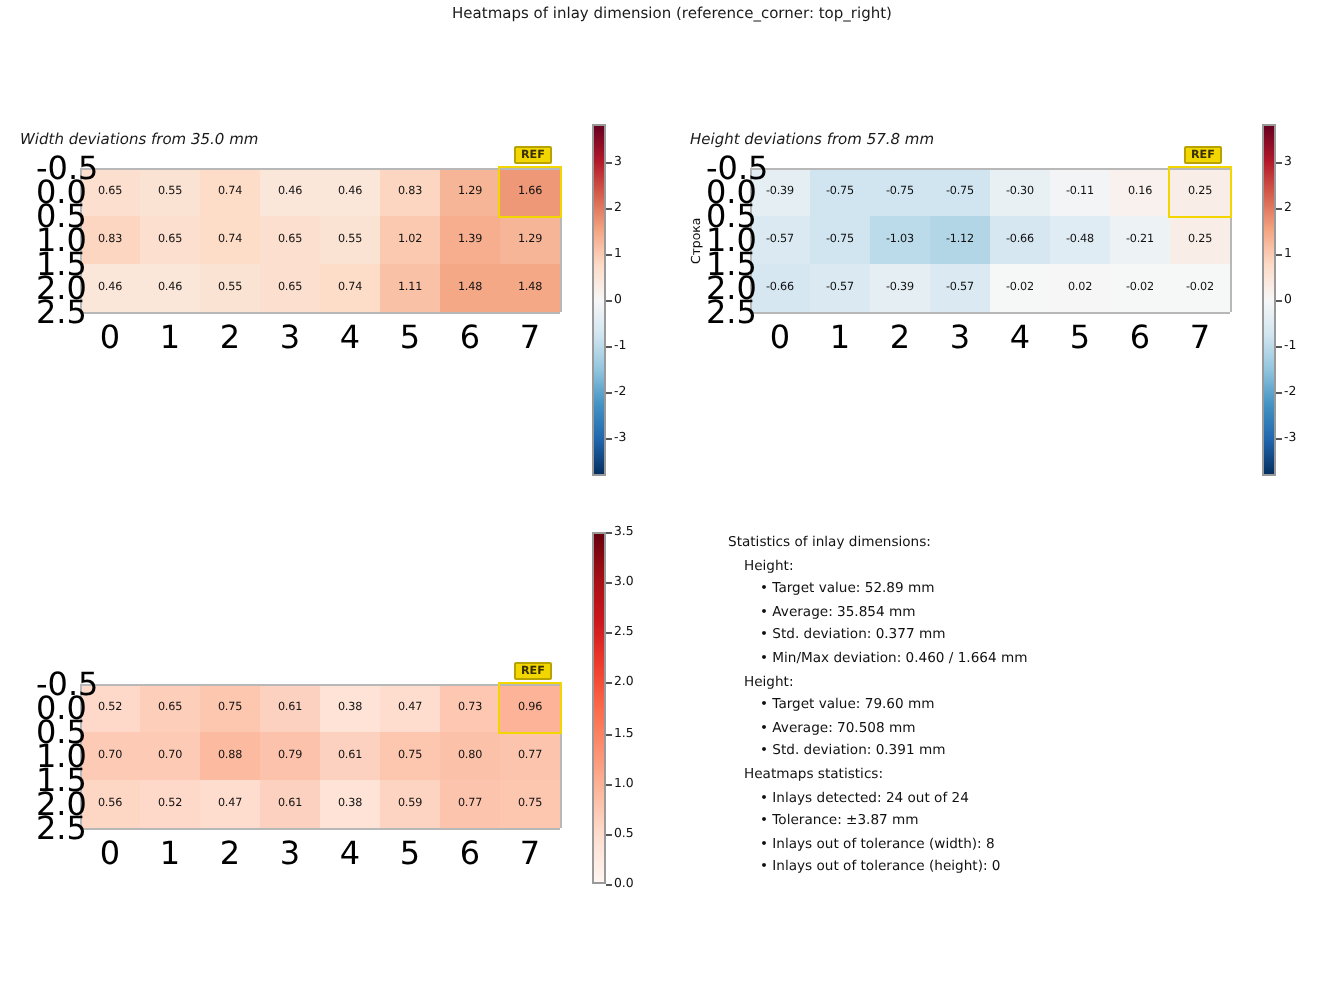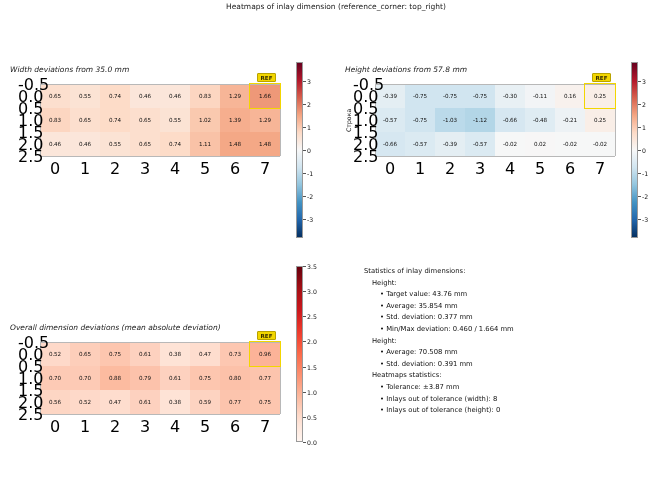--- a/index.html
+++ b/index.html
@@ -199,21 +199,20 @@
       <div class="cbar-tickmark" style="left: 293px; top: 90px;"></div>
       <div class="cbar-tick" style="left: 297px; top: 113.158px;">-1</div>
       <div class="cbar-tickmark" style="left: 293px; top: 113.158px;"></div>
       <div class="cbar-tick" style="left: 297px; top: 136.316px;">-2</div>
       <div class="cbar-tickmark" style="left: 293px; top: 136.316px;"></div>
       <div class="cbar-tick" style="left: 297px; top: 159.474px;">-3</div>
       <div class="cbar-tickmark" style="left: 293px; top: 159.474px;"></div>
     </div>
 
   <div class="panel" id="panel-overall" style="left:10px; top:318px; width:310px; height:130px;">
-    <div class="panel-title" style="top:5px;">Overall dimension deviations (mean absolute deviation)</div>
   <div class="grid" style="left: 30px; top: 24px; grid-template-columns: repeat(8, 30px); grid-template-rows: repeat(3, 24px); width: 240px; height: 72px;">
         <div class="cell" style="background: rgb(254, 217, 201);">0.52</div>
         <div class="cell" style="background: rgb(253, 206, 186);">0.65</div>
         <div class="cell" style="background: rgb(253, 198, 175);">0.75</div>
         <div class="cell" style="background: rgb(253, 209, 191);">0.61</div>
         <div class="cell" style="background: rgb(254, 227, 214);">0.38</div>
         <div class="cell" style="background: rgb(254, 221, 206);">0.47</div>
         <div class="cell" style="background: rgb(253, 199, 177);">0.73</div>
         <div class="cell" style="background: rgb(252, 179, 152);">0.96</div>
         <div class="cell" style="background: rgb(253, 202, 181);">0.70</div>
@@ -270,27 +269,29 @@
       <div class="cbar-tick" style="left: 297px; top: 98.8571px;">0.5</div>
       <div class="cbar-tickmark" style="left: 293px; top: 98.8571px;"></div>
       <div class="cbar-tick" style="left: 297px; top: 124px;">0.0</div>
       <div class="cbar-tickmark" style="left: 293px; top: 124px;"></div>
     </div>
 
   <div class="stats" style="left:364px; top:266px; width:300px;">
     <div class="l0">Statistics of inlay dimensions:</div>
     <div id="stats-lines">
         <div class="l1">Height:</div>
-        <div class="l2">• Target value: 43.76 mm</div>
+        <div class="l2">• Target value: 52.89 mm</div>
         <div class="l2">• Average: 35.854 mm</div>
         <div class="l2">• Std. deviation: 0.377 mm</div>
         <div class="l2">• Min/Max deviation: 0.460 / 1.664 mm</div>
         <div class="l1">Height:</div>
+        <div class="l2">• Target value: 79.60 mm</div>
         <div class="l2">• Average: 70.508 mm</div>
         <div class="l2">• Std. deviation: 0.391 mm</div>
         <div class="l1">Heatmaps statistics:</div>
+        <div class="l2">• Inlays detected: 24 out of 24</div>
         <div class="l2">• Tolerance: ±3.87 mm</div>
         <div class="l2">• Inlays out of tolerance (width): 8</div>
         <div class="l2">• Inlays out of tolerance (height): 0</div>
       </div>
   </div>
 
 </div>
 
 </body></html>

